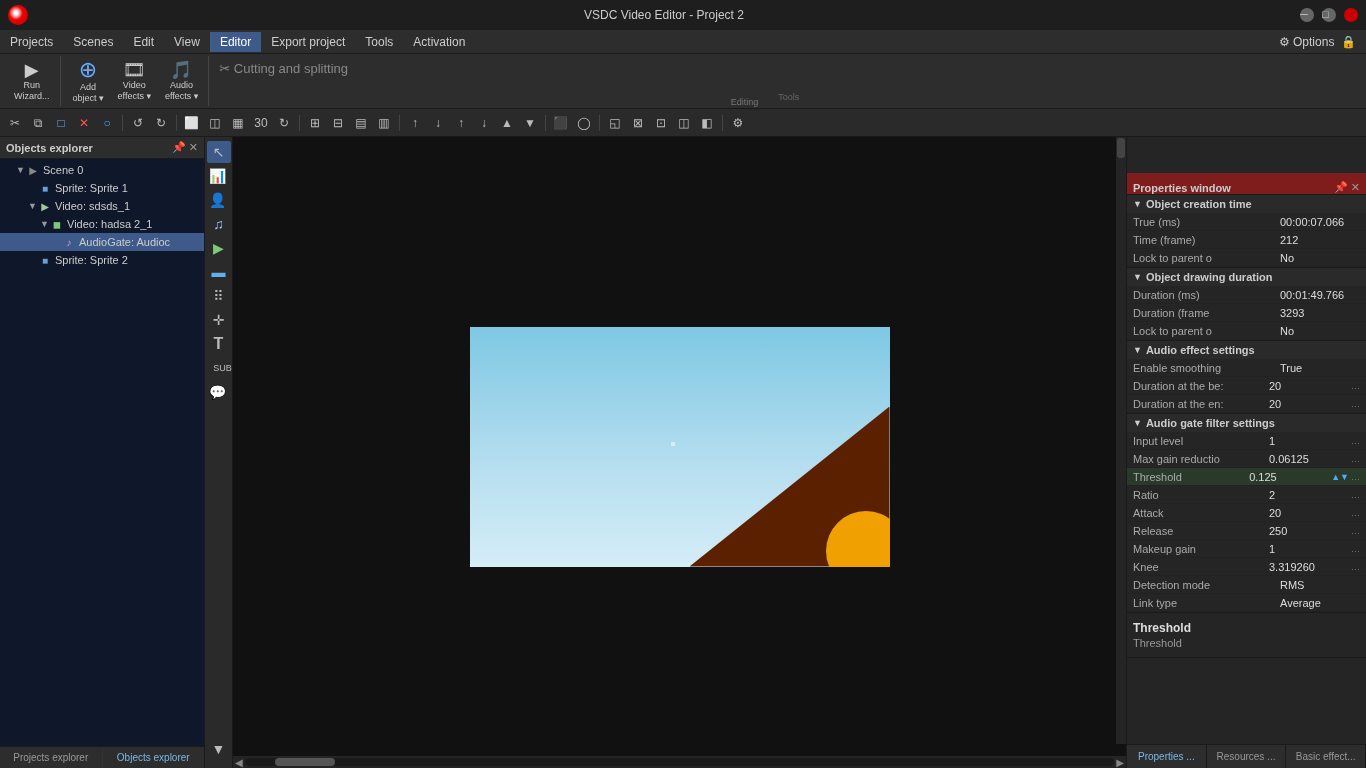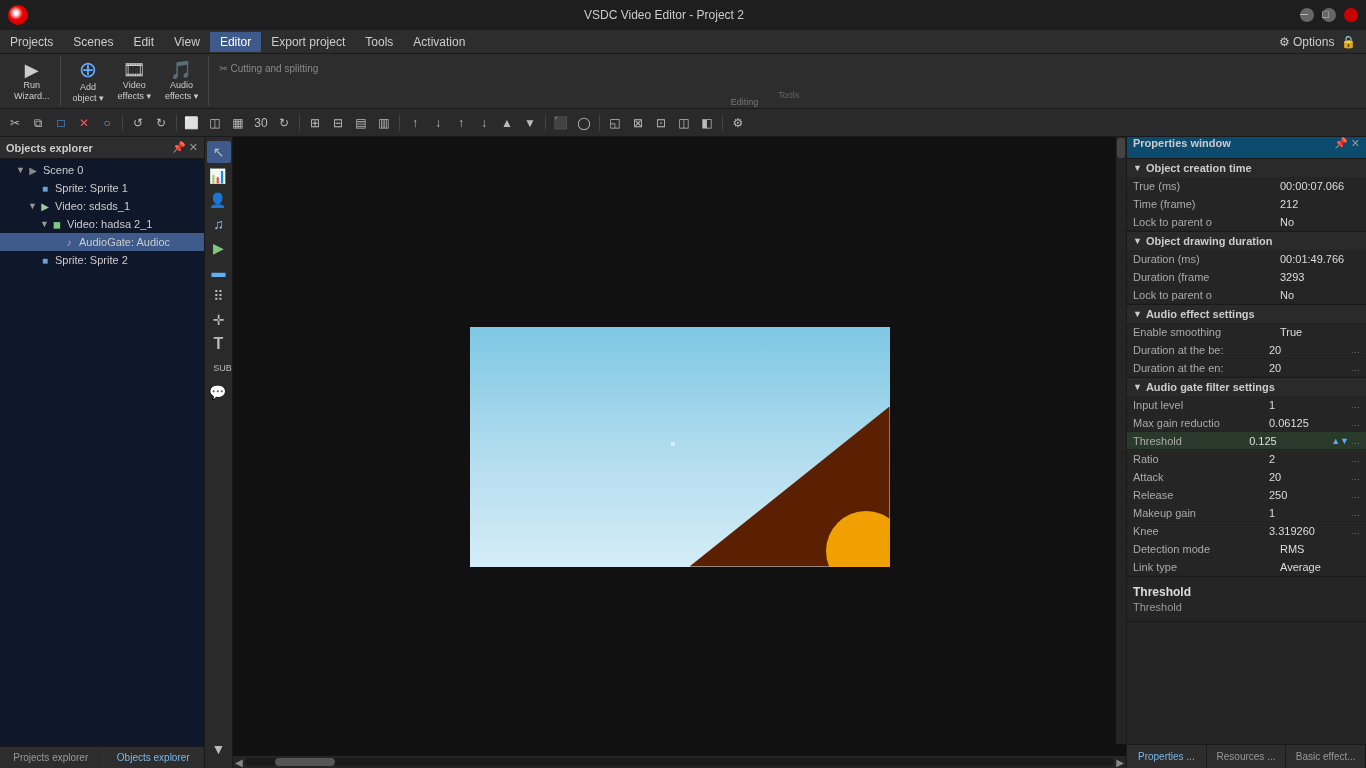--- a/index.html
+++ b/index.html
@@ -70,21 +70,21 @@
     #video-frame .yellow-shape { position: absolute; bottom: 0; right: 0; width: 80px; height: 80px; background: #f0a000; border-radius: 50%; transform: translate(20%, 30%); }
 
     
     #h-scroll { height: 12px; background: #252525; display: flex; align-items: center; padding: 0 2px; }
     #h-scroll .scroll-arrow { color: #888; cursor: pointer; font-size: 10px; }
     #h-scroll .scroll-track { flex: 1; height: 8px; background: #1a1a1a; border-radius: 4px; margin: 0 2px; }
     #h-scroll .scroll-thumb { width: 60px; height: 8px; background: #555; border-radius: 4px; margin-left: 30px; }
 
     
     #right-panel { width: 240px; background: #252525; border-left: 1px solid #1a1a1a; display: flex; flex-direction: column; }
-    .right-panel-header { height: 22px; background: #0c4a6e; display: flex; align-items: flex-start; justify-content: space-between; padding: 0 6px; border-bottom: 1px solid #1a1a1a; }
+    .right-panel-header { height: 22px; background: #7f1d1d; display: flex; align-items: flex-end; justify-content: space-between; padding: 0 6px; border-bottom: 1px solid #1a1a1a; margin-top: 36px; }
     .right-panel-title { font-size: 11px; color: #ccc; font-weight: bold; }
     #props-content { flex: 1; overflow-y: auto; }
     .prop-section { border-bottom: 1px solid #1a1a1a; }
     .prop-section-header { display: flex; align-items: center; padding: 3px 6px; background: #2a2a2a; cursor: pointer; font-size: 11px; color: #ccc; font-weight: bold; }
     .prop-section-header .expand-icon { margin-right: 4px; font-size: 9px; }
     .prop-row { display: flex; align-items: center; padding: 2px 6px; border-bottom: 1px solid #222; min-height: 18px; }
     .prop-name { flex: 1; color: #aaa; font-size: 11px; }
     .prop-value { color: #ddd; font-size: 11px; min-width: 80px; }
     .prop-edit-btn { color: #777; font-size: 9px; margin-left: 2px; cursor: pointer; }
 
@@ -150,21 +150,21 @@
       <span class="label">Video<br>effects ▾</span>
     </div>
     <div class="tb-btn">
       <span class="icon" style="font-size:18px;">🎵</span>
       <span class="label">Audio<br>effects ▾</span>
     </div>
     <div class="tb-section-label" style="position:absolute;margin-top:40px;margin-left:-5px;font-size:9px;color:#777;">Editing</div>
   </div>
   <div class="toolbar-group" style="flex:1;">
     <div style="display:flex;flex-direction:column;width:100%;padding-left:4px;">
-      <div style="color:#888;font-size:10px;margin-bottom:16px;">✂ Cutting and splitting</div>
+      <div style="color:#888;font-size:13px;margin-bottom:16px;">✂ Cutting and splitting</div>
       <div style="font-size:9px;color:#666;text-align:center;">Tools</div>
     </div>
   </div>
 </div>
 
 <div id="icon-toolbar">
   <div class="icon-tb-btn">✂</div>
   <div class="icon-tb-btn">⧉</div>
   <div class="icon-tb-btn" style="color:#5af;">□</div>
   <div class="icon-tb-btn" style="color:#f55;">✕</div>

